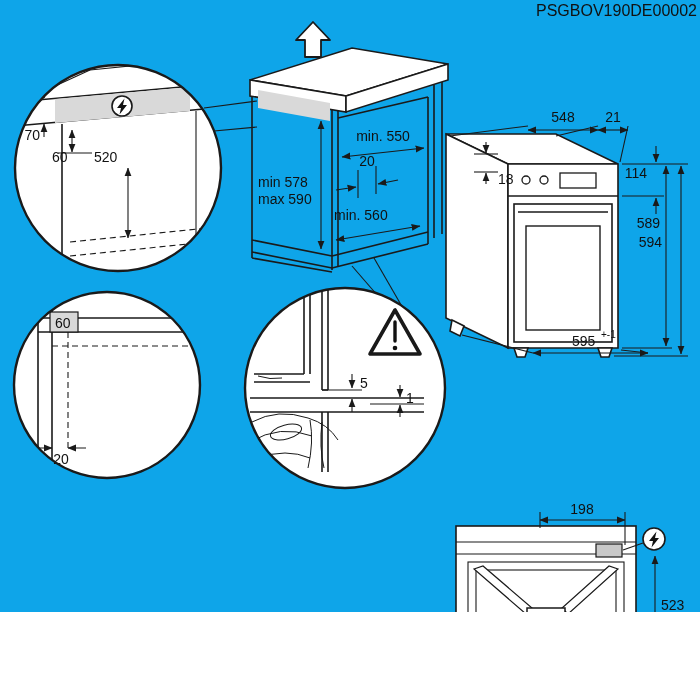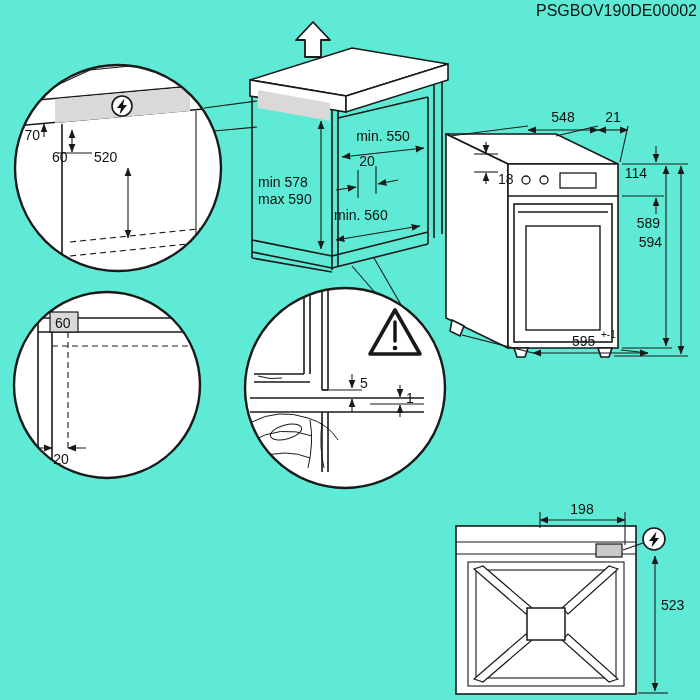--- a/index.html
+++ b/index.html
@@ -1,16 +1,16 @@
 <!DOCTYPE html>
 <html><head>
 <meta charset="utf-8">
 <style>
   html,body{margin:0;padding:0;background:#fff;}
-  #canvas{position:relative;width:700px;height:700px;background:#5eead4;overflow:hidden;}
+  #canvas{position:relative;width:700px;height:612px;background:#0ea5e9;overflow:hidden;}
   svg{display:block;}
   svg text{font-family:"Liberation Sans","DejaVu Sans",sans-serif;font-size:14px;fill:#111;}
   .f16{font-size:16px;}
   .f10{font-size:10px;}
   .t-mid{text-anchor:middle;}
   .t-end{text-anchor:end;}
   .ln{stroke:#1a1a1a;stroke-width:1.6;fill:none;}
   .thin{stroke:#1a1a1a;stroke-width:1.1;fill:none;}
   .dim{stroke:#1a1a1a;stroke-width:1.1;fill:none;}
   .dashed{stroke-dasharray:6 4;}

